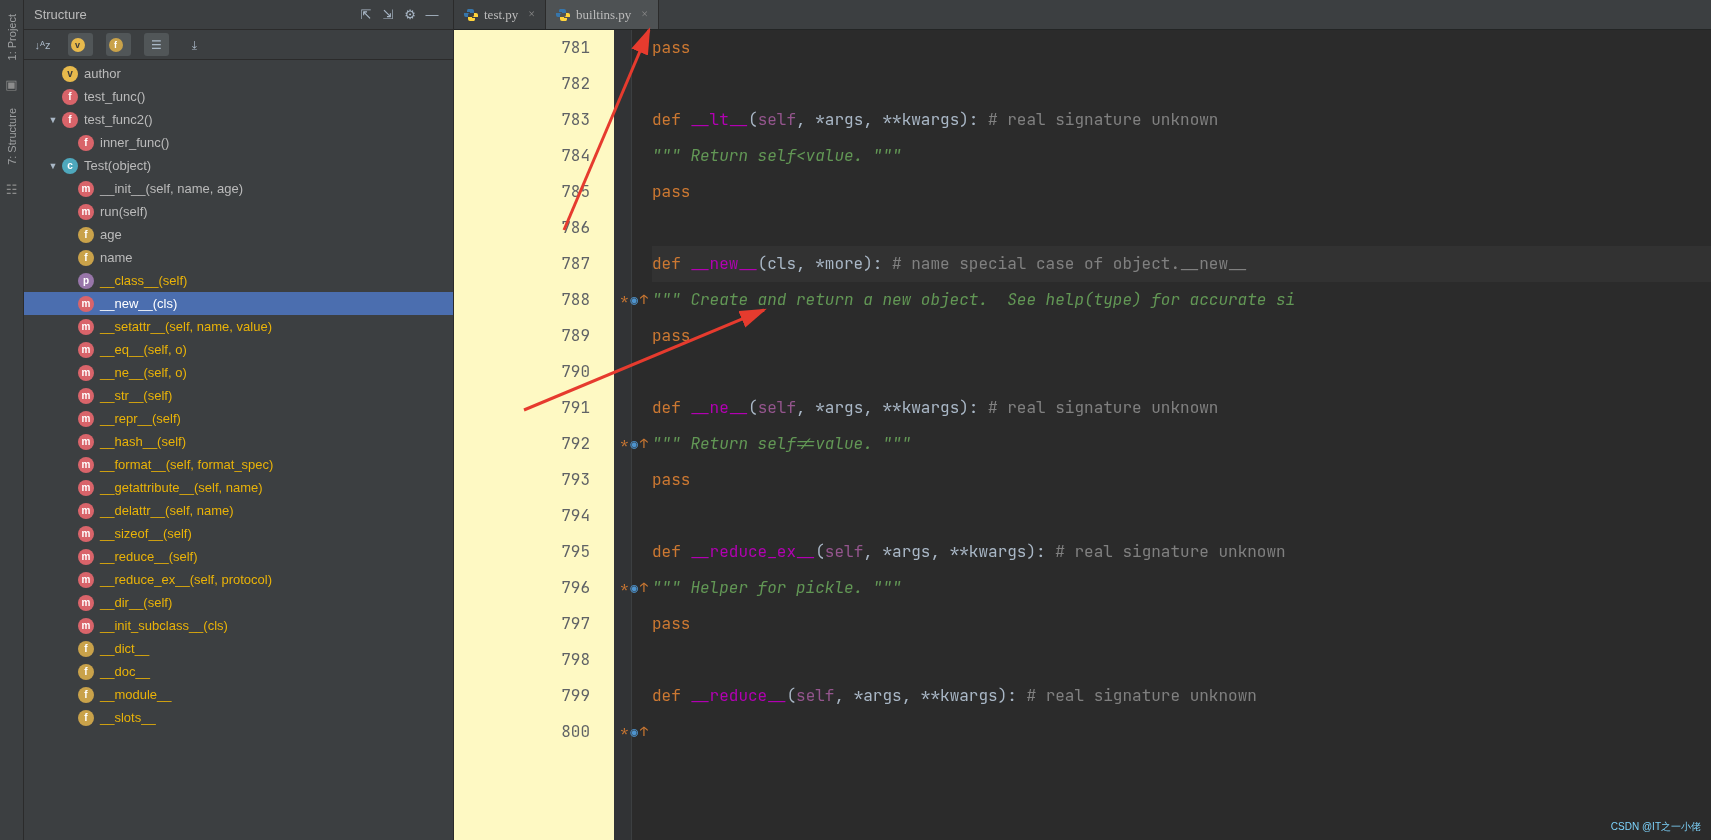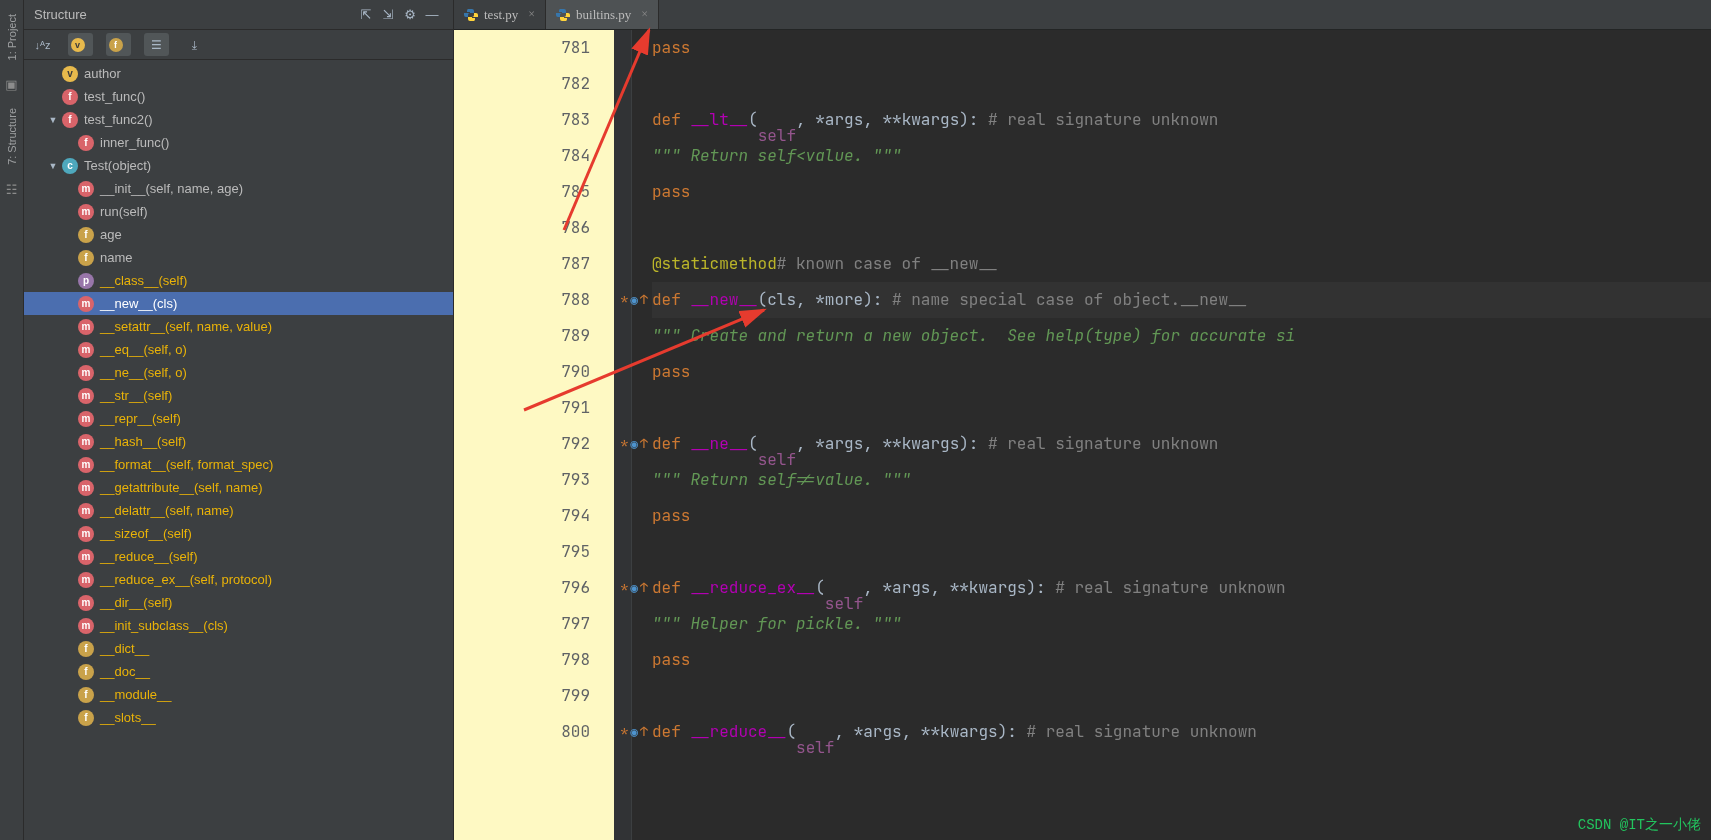--- a/index.html
+++ b/index.html
@@ -183,44 +183,43 @@
 }
 .code-col {
   flex: 1;
   padding-left: 20px;
   position: relative;
 }
 .code-line {
   height: 36px;
   white-space: pre;
   display: flex;
-  align-items: flex-start;
+  align-items: flex-end;
 }
 .code-line.hl { background: #323232; }
 .tok-kw { color: #cc7832; }
 .tok-mag { color: #b200b2; }
 .tok-str { color: #629755; font-style: italic; }
 .tok-dec { color: #bbb529; }
 .tok-com { color: #808080; }
 .tok-self { color: #94558d; margin-top: 16px; }
 .tok-id { color: #a9b7c6; }
 
 
 .arrow {
   position: absolute;
   pointer-events: none;
 }
 
 
 .watermark {
   position: absolute;
   bottom: 6px; right: 10px;
-  color: #22c55e;
-  font-size: 14px;
-  font-family: Liberation Mono, monospace;
+  color: #7dd3fc;
+  font-size: 10px;
 }
 </style>
 </head>
 <body>
 
 <div class="main-layout">
   <div class="tool-strip">
     <div class="vlabel">1: Project</div>
     <div class="ts-icon">▣</div>
     <div class="vlabel">7: Structure</div>
@@ -493,21 +492,20 @@
             </span></div>
         </div>
       <div class="fold-col"></div>
       <div class="code-col" id="code">
           <div class="code-line">            <span class="tok-kw">pass</span></div>
           <div class="code-line">&nbsp;</div>
           <div class="code-line">        <span class="tok-kw">def </span><span class="tok-mag">__lt__</span><span class="tok-id">(</span><span class="tok-self">self</span><span class="tok-id">, *args, **kwargs): </span><span class="tok-com"># real signature unknown</span></div>
           <div class="code-line">            <span class="tok-str">""" Return self&lt;value. """</span></div>
           <div class="code-line">            <span class="tok-kw">pass</span></div>
           <div class="code-line">&nbsp;</div>
-          <div class="code-line">        <span class="tok-dec">@staticmethod</span> <span class="tok-com"># known case of __new__</span></div>
           <div class="code-line hl">        <span class="tok-kw">def </span><span class="tok-mag">__new__</span><span class="tok-id">(cls, *more): </span><span class="tok-com"># name special case of object.__new__</span></div>
           <div class="code-line">            <span class="tok-str">""" Create and return a new object.  See help(type) for accurate si</span></div>
           <div class="code-line">            <span class="tok-kw">pass</span></div>
           <div class="code-line">&nbsp;</div>
           <div class="code-line">        <span class="tok-kw">def </span><span class="tok-mag">__ne__</span><span class="tok-id">(</span><span class="tok-self">self</span><span class="tok-id">, *args, **kwargs): </span><span class="tok-com"># real signature unknown</span></div>
           <div class="code-line">            <span class="tok-str">""" Return self!=value. """</span></div>
           <div class="code-line">            <span class="tok-kw">pass</span></div>
           <div class="code-line">&nbsp;</div>
           <div class="code-line">        <span class="tok-kw">def </span><span class="tok-mag">__reduce_ex__</span><span class="tok-id">(</span><span class="tok-self">self</span><span class="tok-id">, *args, **kwargs): </span><span class="tok-com"># real signature unknown</span></div>
           <div class="code-line">            <span class="tok-str">""" Helper for pickle. """</span></div>

